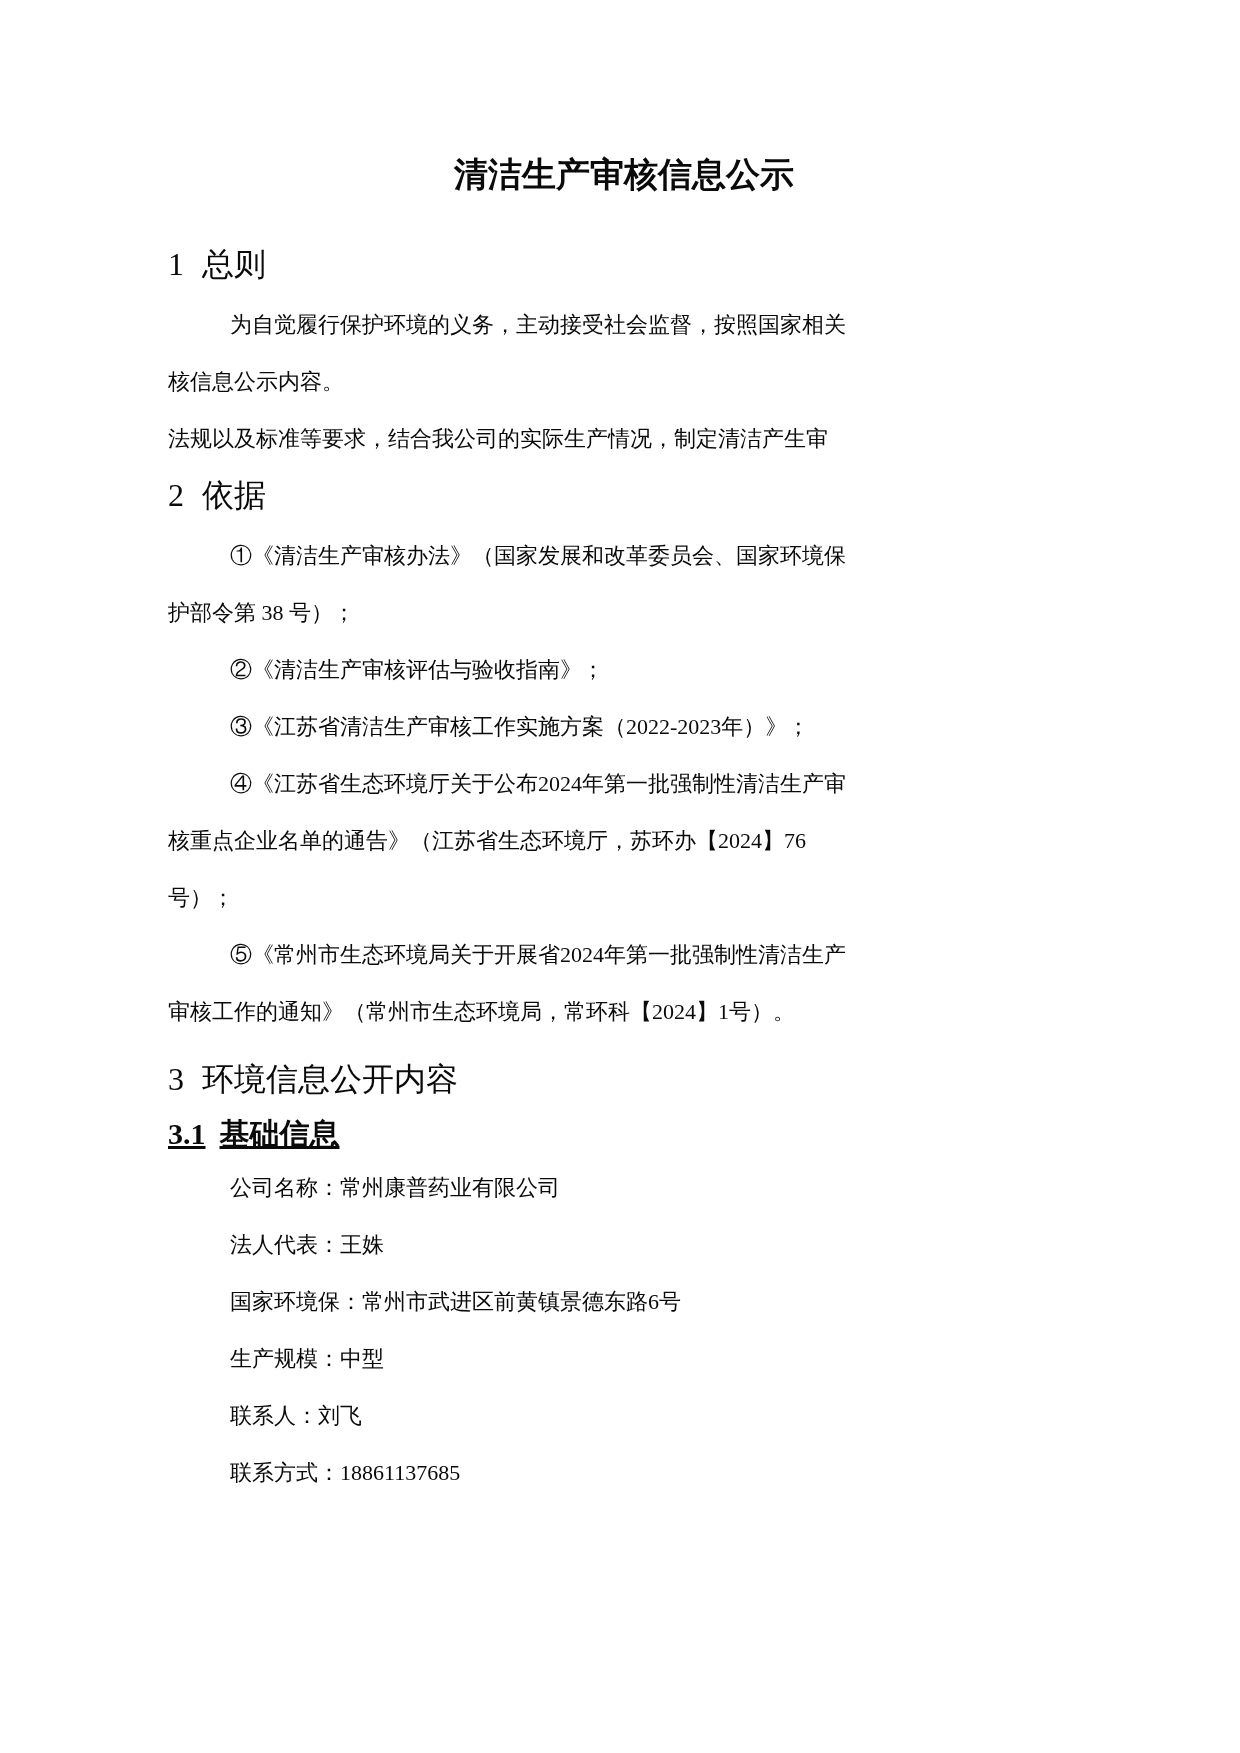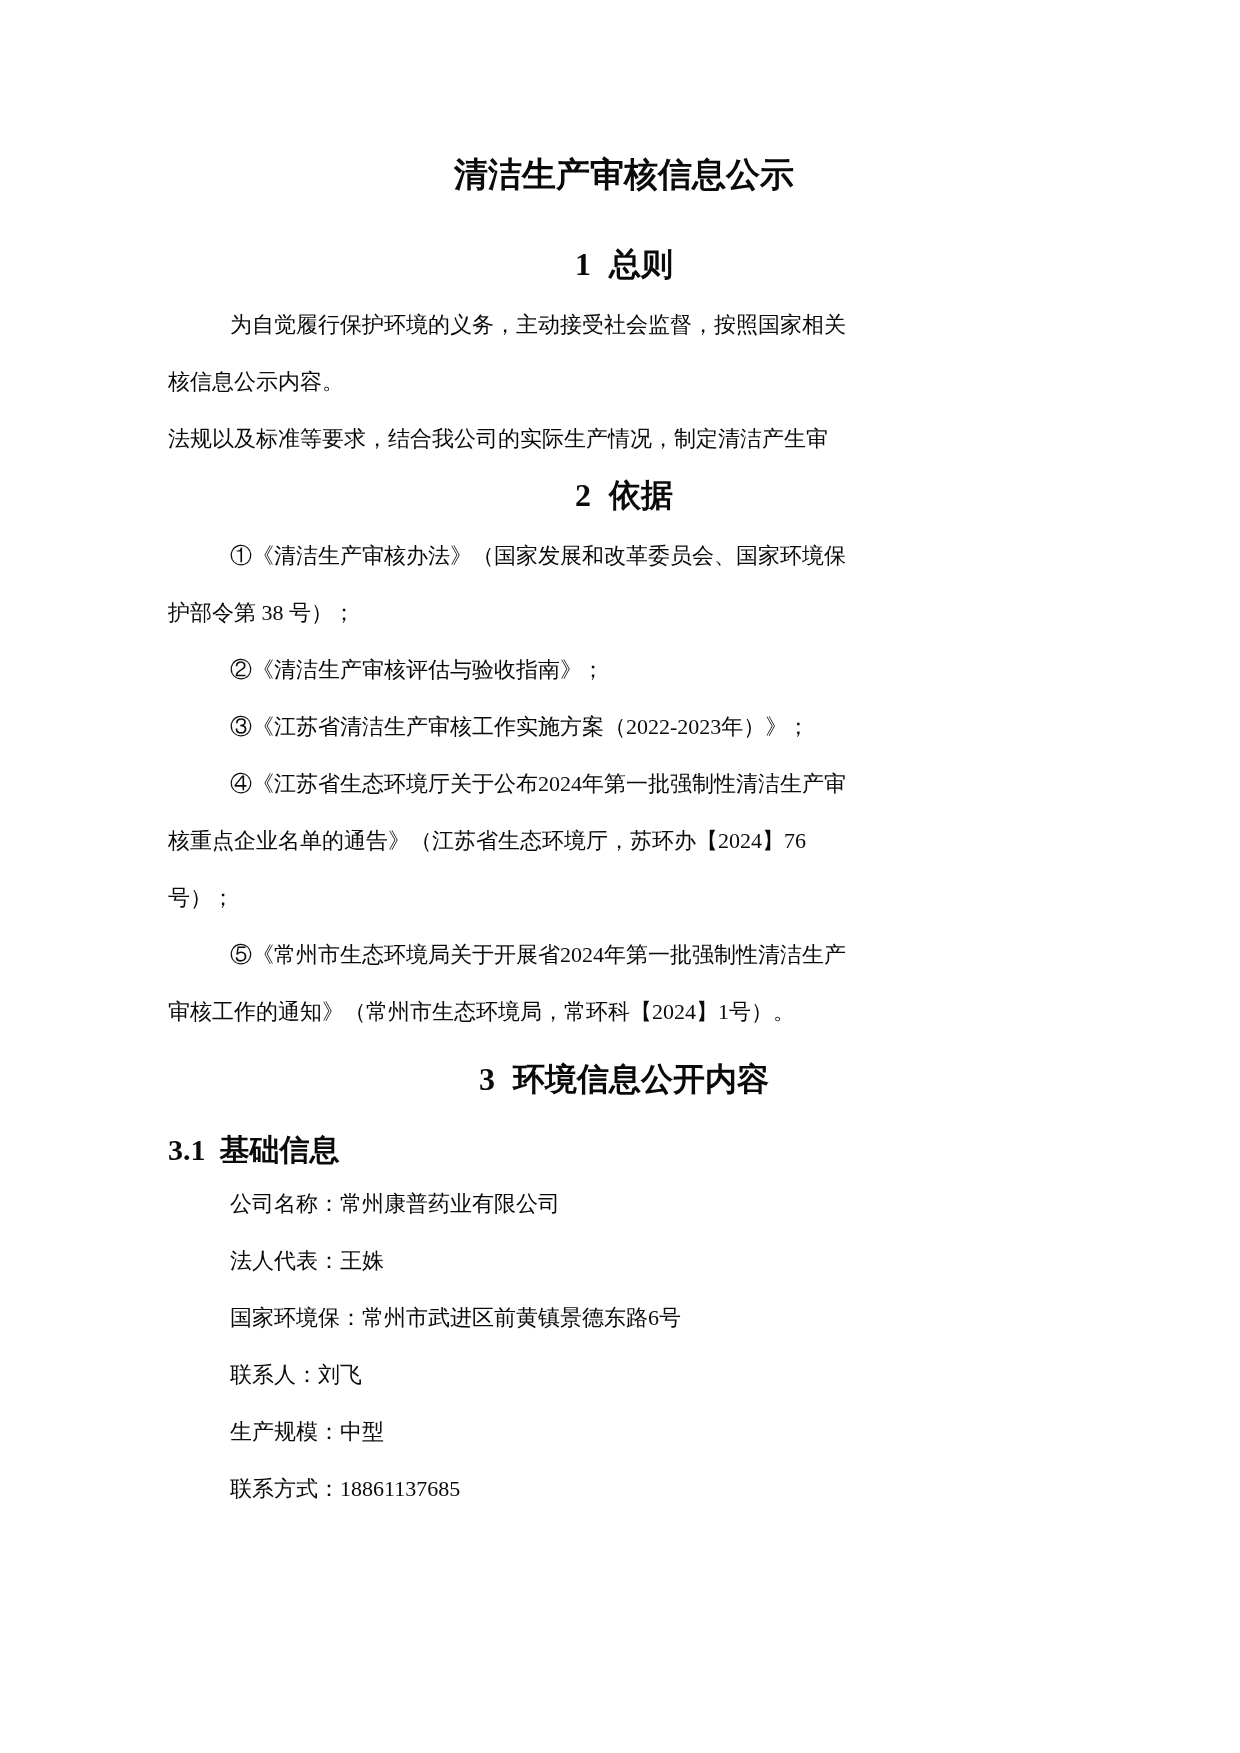--- a/index.html
+++ b/index.html
@@ -20,37 +20,36 @@
   }
   .doc-title {
     font-size: 34px;
     font-weight: bold;
     text-align: center;
     line-height: 46px;
     white-space: nowrap;
   }
   .h-main {
     font-size: 32px;
-    font-weight: bold;
+    font-weight: normal;
     line-height: 40px;
     white-space: nowrap;
-    text-align: center;
   }
   .h-sub {
     font-size: 30px;
     font-weight: bold;
     line-height: 38px;
     white-space: nowrap;
   }
   .h-num { margin-right: 18px; }
   .h-num-sub { margin-right: 14px; }
   .h1-head { margin-top: 46px; }
   .h2-head { margin-top: 8px; }
   .h3-head { margin-top: 19px; }
-  .h31-head { margin-top: 32px; }
+  .h31-head { margin-top: 16px; text-decoration: underline; }
   .para-1 { margin-top: 12px; }
   .items-block { margin-top: 12px; }
   .fields-block { margin-top: 6px; font-family: Liberation Serif, serif; }
   .bodyline {
     font-size: 22px;
     line-height: 57px;
     white-space: nowrap;
   }
   .indent { padding-left: 62px; }
 </style>
@@ -109,23 +108,23 @@
     <div class="bodyline indent">
       <span>公司名称：</span><span>常州康普药业有限公司</span>
     </div>
     <div class="bodyline indent">
       <span>法人代表：</span><span>王姝</span>
     </div>
     <div class="bodyline indent">
       <span>国家环境保：</span><span>常州市武进区前黄镇景德东路6号</span>
     </div>
     <div class="bodyline indent">
-      <span>联系人：</span><span>刘飞</span>
+      <span>生产规模：</span><span>中型</span>
     </div>
     <div class="bodyline indent">
-      <span>生产规模：</span><span>中型</span>
+      <span>联系人：</span><span>刘飞</span>
     </div>
     <div class="bodyline indent">
       <span>联系方式：</span><span>18861137685</span>
     </div>
   </div>
 
 </div>
 
 </body></html>

